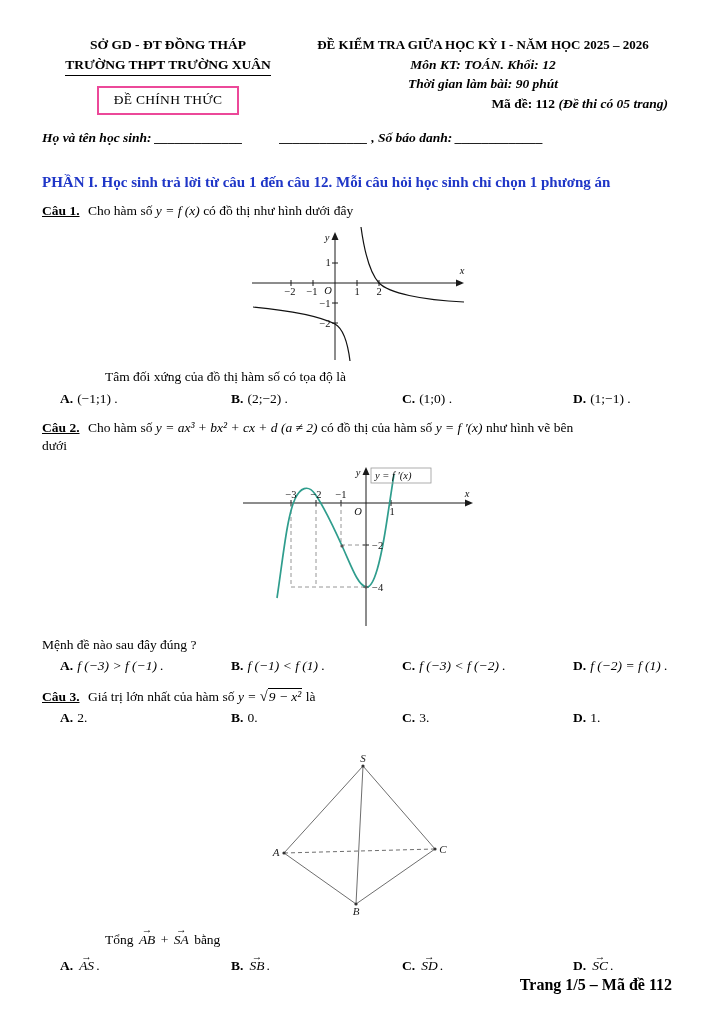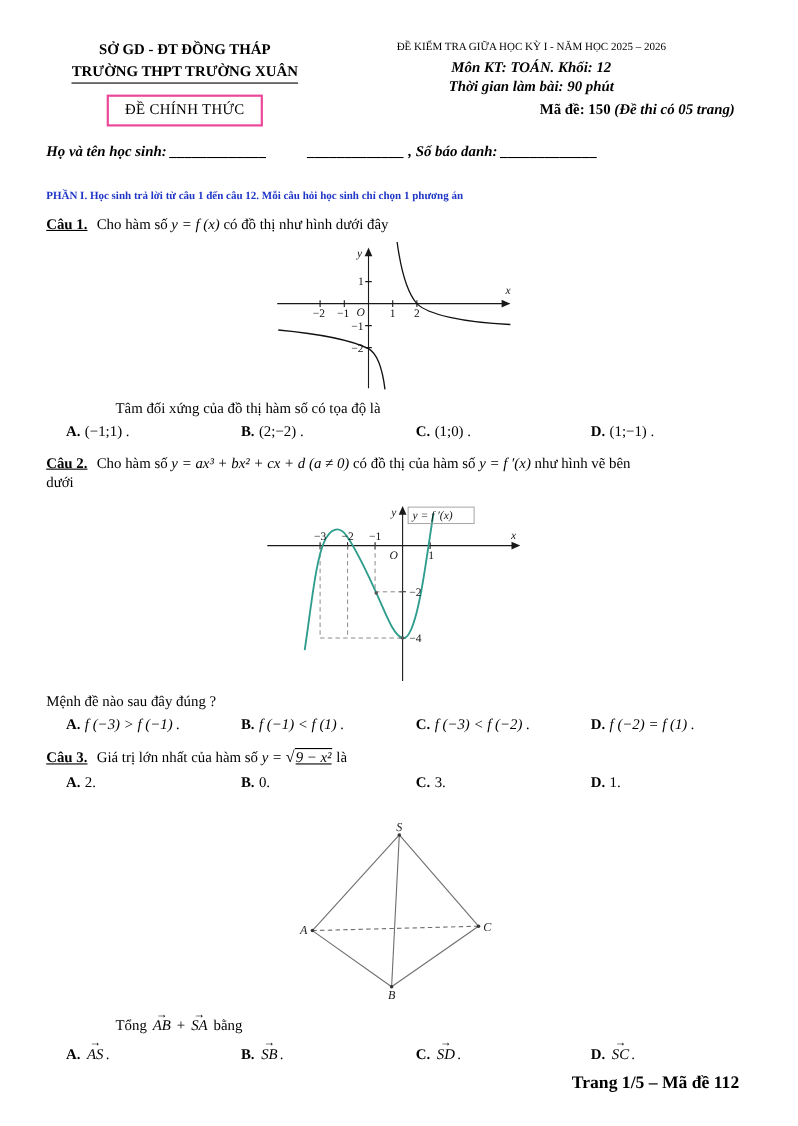--- a/index.html
+++ b/index.html
@@ -11,46 +11,46 @@
   .bi{font-weight:bold;font-style:italic;}
   .math{font-style:italic;}
   
   .header{display:flex;align-items:flex-start;}
   .h-left{width:252px;text-align:center;}
   .dept{font-weight:bold;}
   .school{font-weight:bold;margin-top:1px;}
   .school-u{display:inline-block;border-bottom:1.2px solid #000;padding-bottom:1px;}
   .stamp-box{display:inline-block;border:2px solid #ec4899;padding:3px 15px;margin-top:10px;letter-spacing:.3px;}
   .h-right{flex:1;text-align:center;}
-  .title{font-weight:normal;font-size:10px;}
+  .title{font-weight:bold;font-size:13px;}
   .subject{margin-top:2px;}
   .code-line{text-align:right;padding-right:4px;margin-top:2px;}
   .student-line{margin-top:14px;}
   .student-gap{margin-left:34px;}
   
-  .part-heading{margin-top:24px;color:#1f36c7;font-weight:bold;font-size:10px;}
+  .part-heading{margin-top:24px;color:#1f36c7;font-weight:bold;font-size:15px;}
   
   .q{margin-top:10px;}
   .q4{margin-top:26px;}
   .q-label{font-weight:bold;text-decoration:underline;margin-right:5px;}
   .fig-wrap{text-align:center;margin:2px 0 0 0;}
   .indent{padding-left:63px;}
-  .opts{display:flex;padding-left:18px;margin-top:3px;}
+  .opts{display:flex;padding-left:18px;margin-top:3px;gap:12px;}
   .opt{width:159px;}
   .opt:last-child{width:auto;}
   .opt-key{font-weight:bold;margin-right:4px;}
   .opts-vec{margin-top:8px;}
   .sumline{padding-top:6px;}
   
   .vec{position:relative;display:inline-block;font-style:italic;padding:0 2px;}
   .vec::before{content:"→";position:absolute;left:0;right:0;top:-0.72em;
                font-size:0.78em;text-align:center;font-style:normal;}
   
   .sqrt-sign{font-size:1.08em;}
-  .sqrt-body{border-top:1px solid #000;padding:0 1px;text-decoration:underline;}
+  .sqrt-body{border-top:1px solid #000;padding:0 1px;}
   
   .footer{position:absolute;right:42px;bottom:28px;font-weight:bold;font-size:16px;text-align:right;}
   svg text{font-family:"Liberation Serif","DejaVu Serif",serif;}
 </style>
 </head>
 <body>
 
 <div class="page">
 
   <div class="header">
@@ -61,21 +61,21 @@
       </div>
       <div>
         <span class="stamp-box">ĐỀ CHÍNH THỨC</span>
       </div>
     </div>
     <div class="h-right">
       <div class="title">ĐỀ KIỂM TRA GIỮA HỌC KỲ I - NĂM HỌC 2025 – 2026</div>
       <div class="subject bi">Môn KT: TOÁN.  Khối: 12</div>
       <div class="bi">Thời gian làm bài: 90 phút</div>
       <div class="code-line">
-        <span class="b">Mã đề:  150</span>
+        <span class="b">Mã đề:  112</span>
         <span class="bi">(Đề thi có 05 trang)</span>
       </div>
     </div>
   </div>
 
   <div class="student-line bi">
     <span>Họ và tên học sinh: _____________</span>
     <span class="student-gap">_____________</span>
     <span>, Số báo danh: _____________</span>
   </div>
@@ -128,21 +128,21 @@
       <div class="opt"><span class="opt-key">B.</span><span>(2;−2) .</span></div>
       <div class="opt"><span class="opt-key">C.</span><span>(1;0) .</span></div>
       <div class="opt"><span class="opt-key">D.</span><span>(1;−1) .</span></div>
     </div>
   </div>
 
   <div class="q">
     <div>
       <span class="q-label">Câu 2.</span>
       <span>Cho hàm số</span>
-      <span class="math">y = ax³ + bx² + cx + d (a ≠ 0)</span>
+      <span class="math">y = ax³ + bx² + cx + d (a ≠ 2)</span>
       <span>có đồ thị của hàm số</span>
       <span class="math">y = f ′(x)</span>
       <span>như hình vẽ bên</span>
     </div>
     <div>dưới</div>
     <div class="fig-wrap">
       <svg width="252" height="172" viewBox="0 0 252 172">
         <g stroke="#1a1a1a" stroke-width="1">
           <line x1="12" y1="45" x2="240" y2="45"></line>
           <line x1="135" y1="168" x2="135" y2="11"></line>

